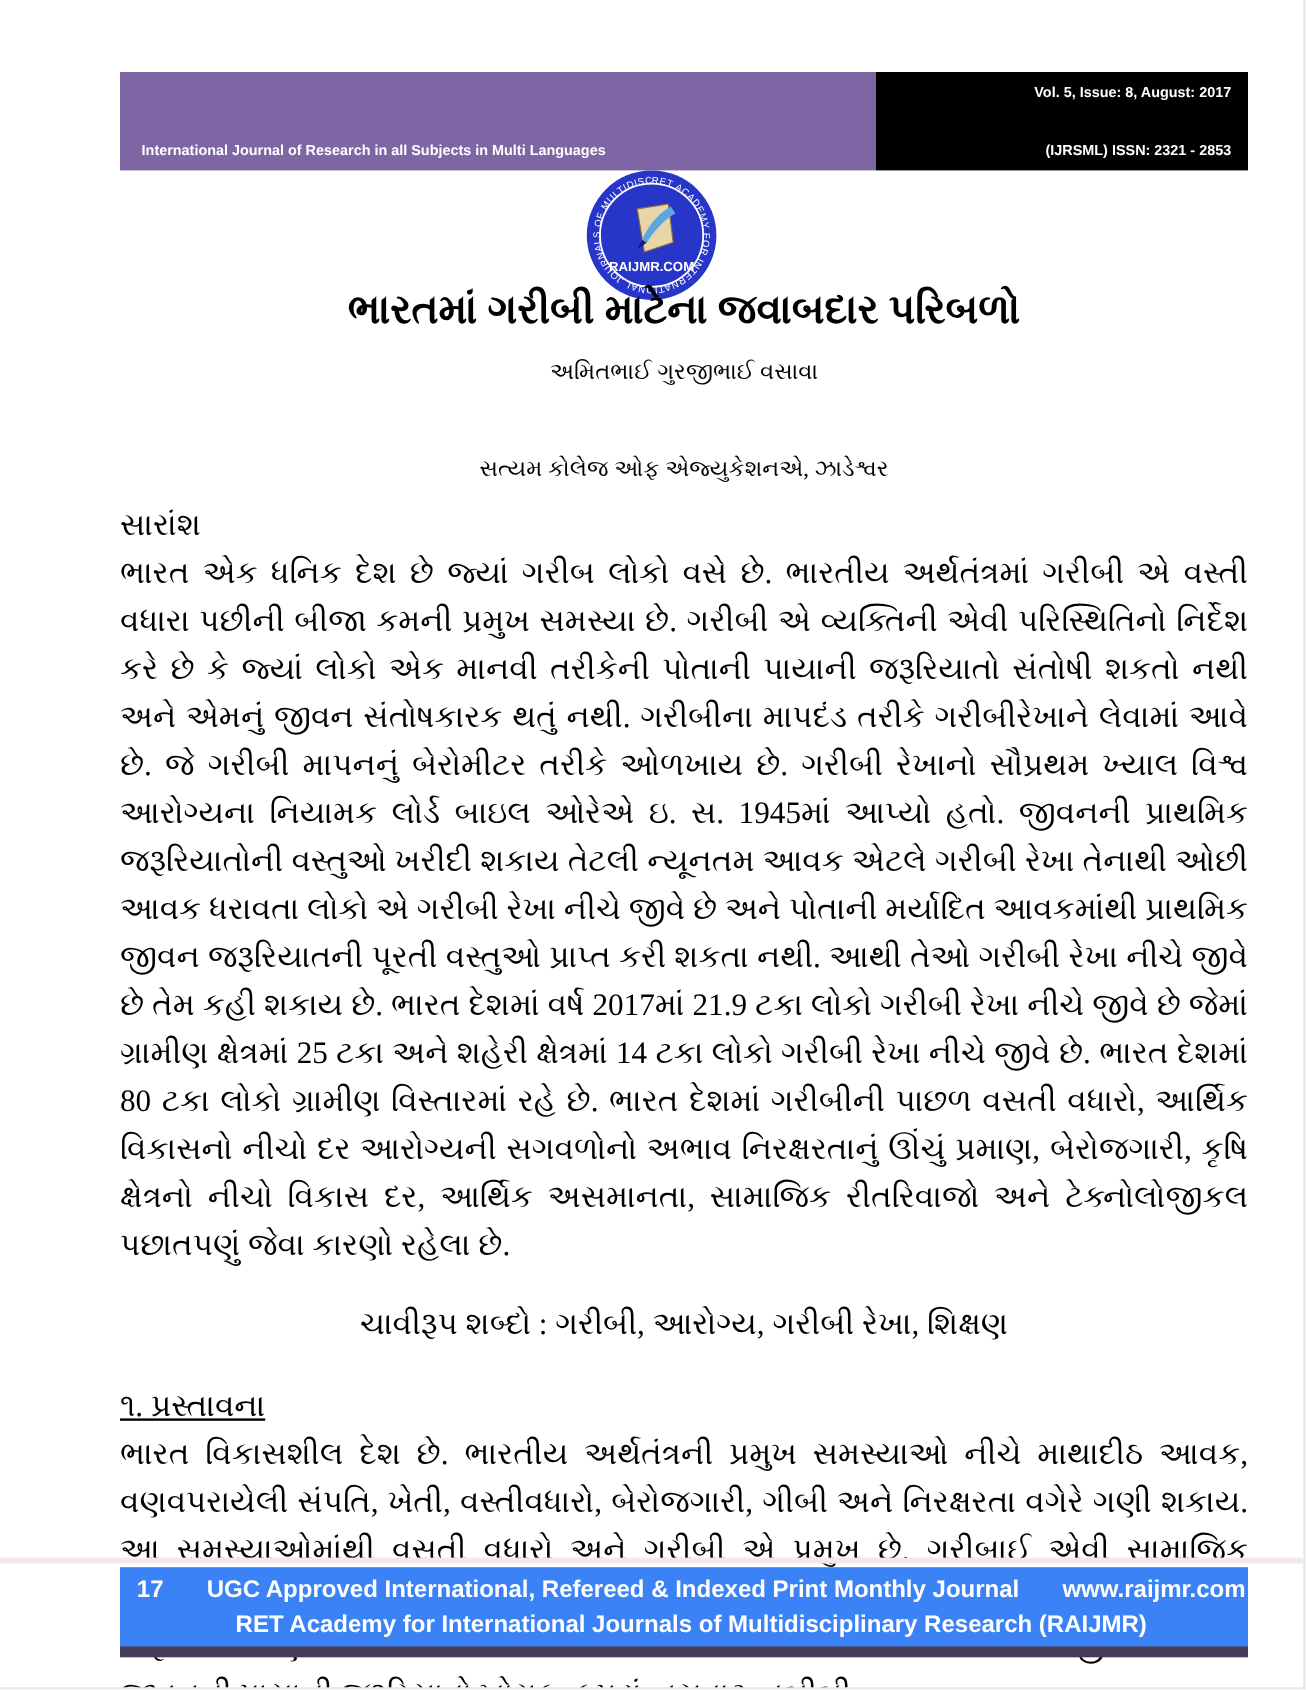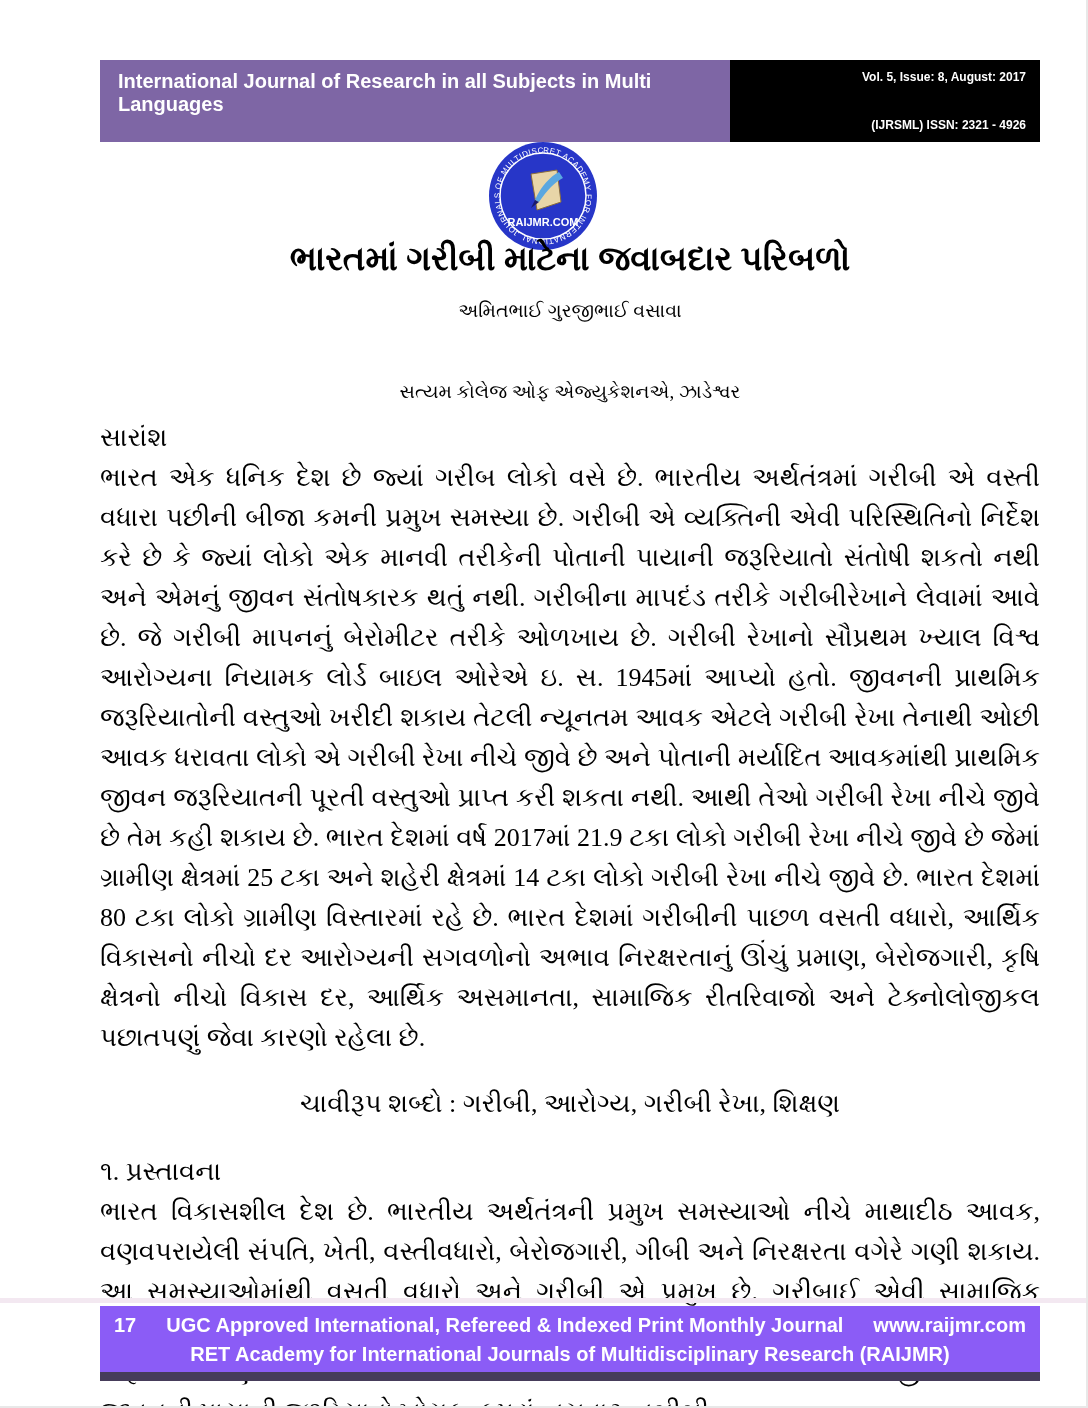--- a/index.html
+++ b/index.html
@@ -14,23 +14,23 @@
     border-bottom:2px solid #e8e8e8;
     box-sizing:border-box;
   }
   
   .header{
     position:absolute;left:100px;top:60px;width:940px;height:82px;
     display:flex;font-family:"Liberation Sans","DejaVu Sans",sans-serif;
   }
   .header-left{
     width:630px;background:#7E66A5;color:#fff;
-    display:flex;justify-content:flex-end;
+    display:flex;flex-direction:column;justify-content:flex-end;
     padding:10px 0 10px 18px;box-sizing:border-box;
-    font-size:20px;font-weight:bold;
+    font-size:12px;font-weight:bold;
   }
   .header-right{
     flex:1;background:#000000;color:#fff;
     display:flex;flex-direction:column;justify-content:space-between;align-items:flex-end;
     padding:10px 14px 10px 0;box-sizing:border-box;
     font-size:12px;font-weight:bold;
   }
   
   .logo{
     position:absolute;top:140px;left:50%;transform:translateX(-50%);
@@ -49,51 +49,51 @@
   .role{top:342px;}
   .affil{top:381px;}
   
   .body-text{
     position:absolute;left:100px;top:418px;width:940px;
     font-size:26px;line-height:40px;text-align:justify;color:#000;
   }
   .body-heading{font-size:26px;line-height:40px;text-align:left;}
   .para{margin:0;}
   .keywords{margin-top:26px;text-align:center;}
-  .section-heading{margin-top:28px;font-size:26px;line-height:40px;text-align:left;}
+  .section-heading{margin-top:28px;font-size:26px;line-height:40px;text-align:left;text-decoration:underline;}
   
   .footer-accent{
     position:absolute;left:0px;top:1298px;width:1088px;height:5px;background:#f3e8f1;
   }
   .footer{
     position:absolute;left:100px;top:1306px;width:940px;
-    background:#8b5cf6;color:#fff;
+    background:#3b82f6;color:#fff;
     font-family:"Liberation Sans","DejaVu Sans",sans-serif;
     font-weight:bold;font-size:20px;
-    padding:8px 14px 6px 14px;box-sizing:border-box;
+    padding:8px 2px 6px 14px;box-sizing:border-box;
     border-bottom:9px solid #463C5A;
   }
   .footer-row1{display:flex;align-items:baseline;justify-content:space-between;gap:12px;}
   .footer-row1 .fnum{flex:0 0 auto;}
   .footer-row1 .ftext{flex:1 1 auto;text-align:center;}
   .footer-row1 .furl{flex:0 0 auto;}
   .footer-row2{text-align:center;margin-top:6px;}
 </style>
 </head>
 <body>
 
 <div class="page">
 
   <div class="header">
     <div class="header-left">
       <div>International Journal of Research in all Subjects in Multi Languages</div>
     </div>
     <div class="header-right">
       <div>Vol. 5, Issue: 8, August: 2017</div>
-      <div>(IJRSML)  ISSN: 2321 - 4926</div>
+      <div>(IJRSML)  ISSN: 2321 - 2853</div>
     </div>
   </div>
 
   <div class="logo">
     <svg viewBox="0 0 112 112" width="112" height="112">
       <circle cx="56" cy="56" r="54" fill="#2736C8"></circle>
       <circle cx="56" cy="56" r="43" fill="none" stroke="#ffffff" stroke-width="1.5"></circle>
       <defs>
         <path id="ringPath" d="M 56,13 a 43,43 0 1,1 -0.01,0" fill="none"></path>
       </defs>

